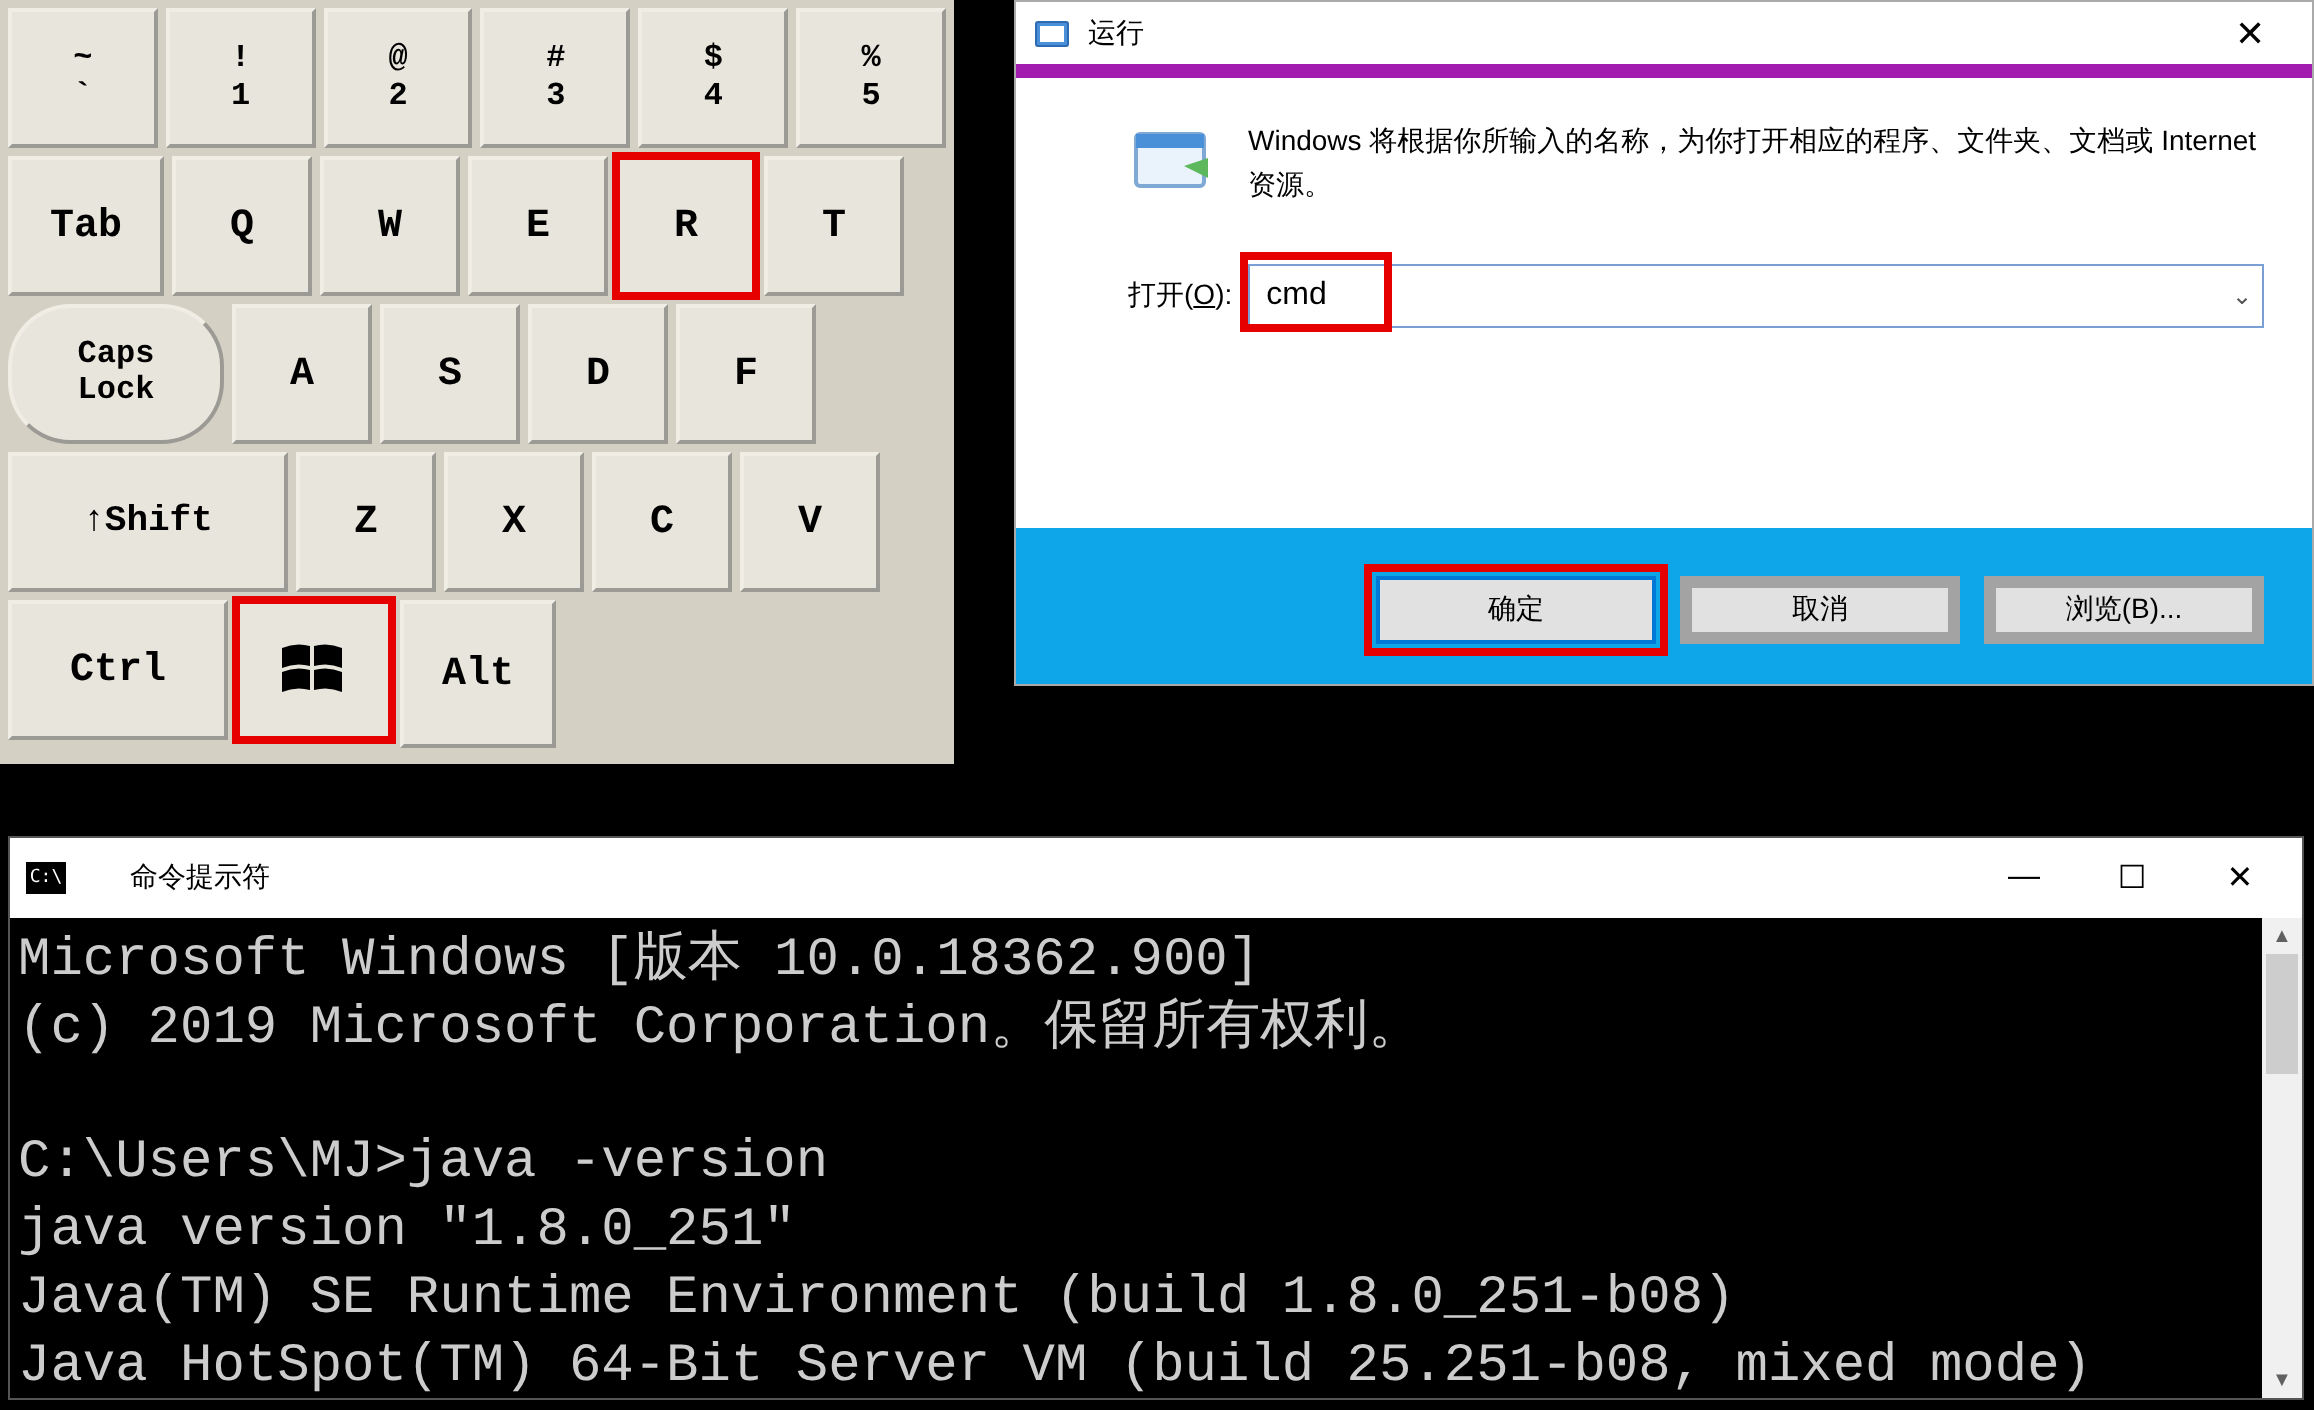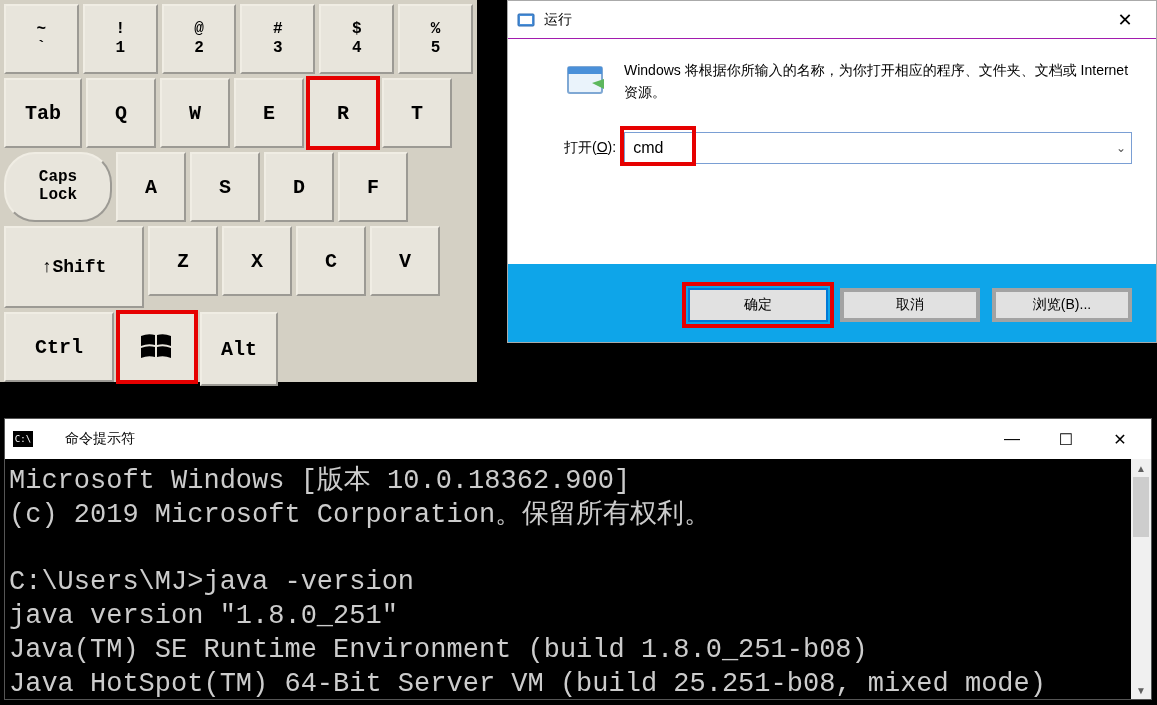--- a/index.html
+++ b/index.html
@@ -8,47 +8,47 @@
     
     .keyboard-panel { position: absolute; top: 0; left: 0; width: 477px; height: 382px; background: #d4d0c4; padding: 4px; }
     .key-row { display: flex; gap: 4px; margin-bottom: 4px; }
     .key { background: #e8e5dc; border: 2px outset #f0ede4; display: flex; flex-direction: column; align-items: center; justify-content: center; font-family: "Courier New", monospace; font-weight: bold; font-size: 20px; cursor: pointer; }
     .key-small { width: 91px; height: 70px; }
     .key-num { flex-direction: column; font-size: 16px; line-height: 1.2; }
     .key-tab { width: 78px; height: 70px; }
     .key-qwerty { width: 70px; height: 70px; }
     .key-caps { width: 108px; height: 70px; font-size: 16px; line-height: 1.1; border-radius: 31px; }
     .key-asdf { width: 70px; height: 70px; }
-    .key-shift { width: 140px; height: 82px; font-size: 18px; }
+    .key-shift { width: 140px; height: 70px; font-size: 18px; }
     .key-zxcv { width: 70px; height: 70px; }
     .key-ctrl { width: 110px; height: 70px; }
     .key-win { width: 78px; height: 70px; }
     .key-alt { width: 78px; height: 74px; }
     .key-highlight { outline: 4px solid #e60000; outline-offset: -2px; }
     .win-icon { display: inline-block; width: 36px; height: 30px; }
     
     
     .run-dialog { position: absolute; top: 0; left: 507px; width: 650px; height: 343px; background: #fff; border: 1px solid #aaa; }
-    .run-titlebar { height: 38px; background: #fff; display: flex; align-items: center; padding: 0 8px; border-bottom: 1px solid #a21caf; }
+    .run-titlebar { height: 38px; background: #fff; display: flex; align-items: center; padding: 0 8px; border-bottom: 7px solid #a21caf; }
     .run-title-icon { width: 20px; height: 20px; margin-right: 8px; }
     .run-title-text { font-size: 14px; flex: 1; }
     .run-close { width: 46px; height: 32px; display: flex; align-items: center; justify-content: center; font-size: 18px; cursor: pointer; }
     .run-body { padding: 20px 24px 12px 24px; margin-left: 32px; }
     .run-desc-row { display: flex; gap: 16px; margin-bottom: 28px; }
     .run-big-icon { width: 44px; height: 44px; flex-shrink: 0; }
     .run-desc-text { font-size: 14px; line-height: 1.6; }
     .run-input-row { display: flex; align-items: center; gap: 8px; }
     .run-open-label { font-size: 14px; }
     .run-open-label u { text-decoration: underline; }
     .run-open-wrap { position: relative; flex: 1; }
     .run-open-input { width: 100%; height: 32px; border: 1px solid #7a9fd4; padding: 0 28px 0 8px; font-size: 16px; font-family: "Segoe UI", sans-serif; outline: none; }
     .run-input-highlight { border: 4px solid #e60000; padding: 2px 0 2px 2px; display: inline-block; margin-right: -2px; }
     .run-chevron { position: absolute; right: 6px; top: 50%; transform: translateY(-50%); font-size: 12px; color: #555; pointer-events: none; }
     .run-buttons { display: flex; justify-content: flex-end; gap: 12px; padding: 24px 24px 20px 24px; background: #0ea5e9; position: absolute; bottom: 0; left: 0; right: 0; }
-    .run-btn { width: 140px; height: 34px; background: #e1e1e1; border: 4px solid #a3a3a3; font-size: 14px; cursor: pointer; }
+    .run-btn { width: 140px; height: 34px; background: #e1e1e1; border: 6px solid #a3a3a3; font-size: 14px; cursor: pointer; }
     .run-btn-default { border: 2px solid #0078d7; }
     .run-btn-highlight { outline: 4px solid #e60000; outline-offset: 2px; }
     
     
     .cmd-window { position: absolute; top: 418px; left: 4px; width: 1148px; height: 282px; background: #000; border: 1px solid #555; }
     .cmd-titlebar { height: 40px; background: #fff; display: flex; align-items: center; padding: 0 4px 0 8px; }
     .cmd-title-icon { width: 20px; height: 16px; background: #000; display: inline-flex; align-items: center; justify-content: center; margin-right: 8px; }
     .cmd-title-icon-inner { color: #fff; font-size: 9px; font-family: monospace; }
     .cmd-title-text { font-size: 14px; flex: 1; margin-left: 24px; }
     .cmd-win-controls { display: flex; }

